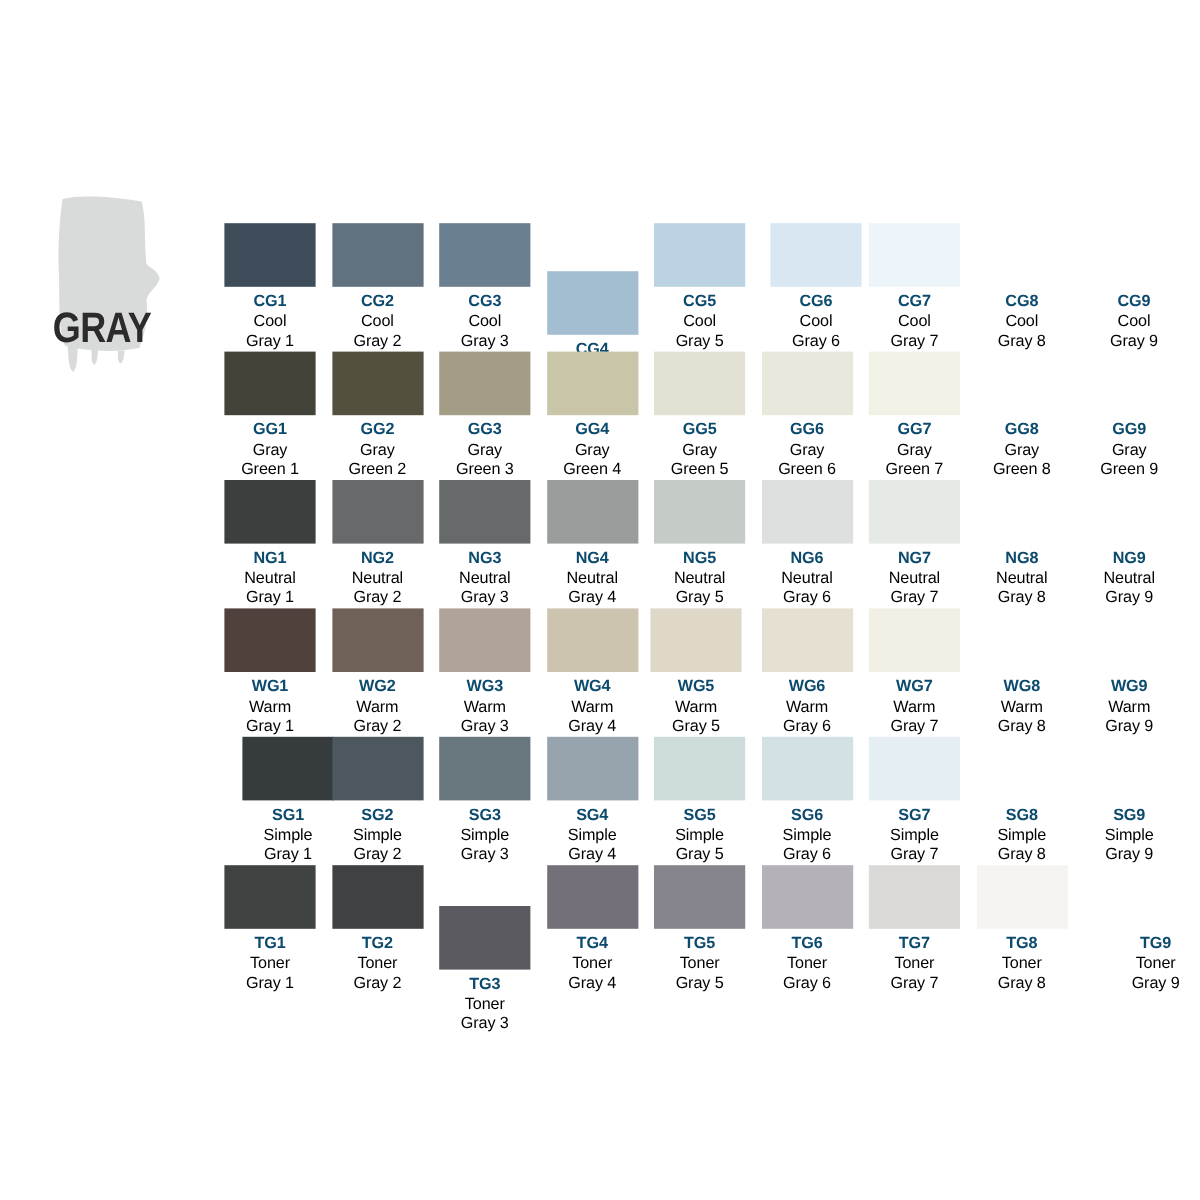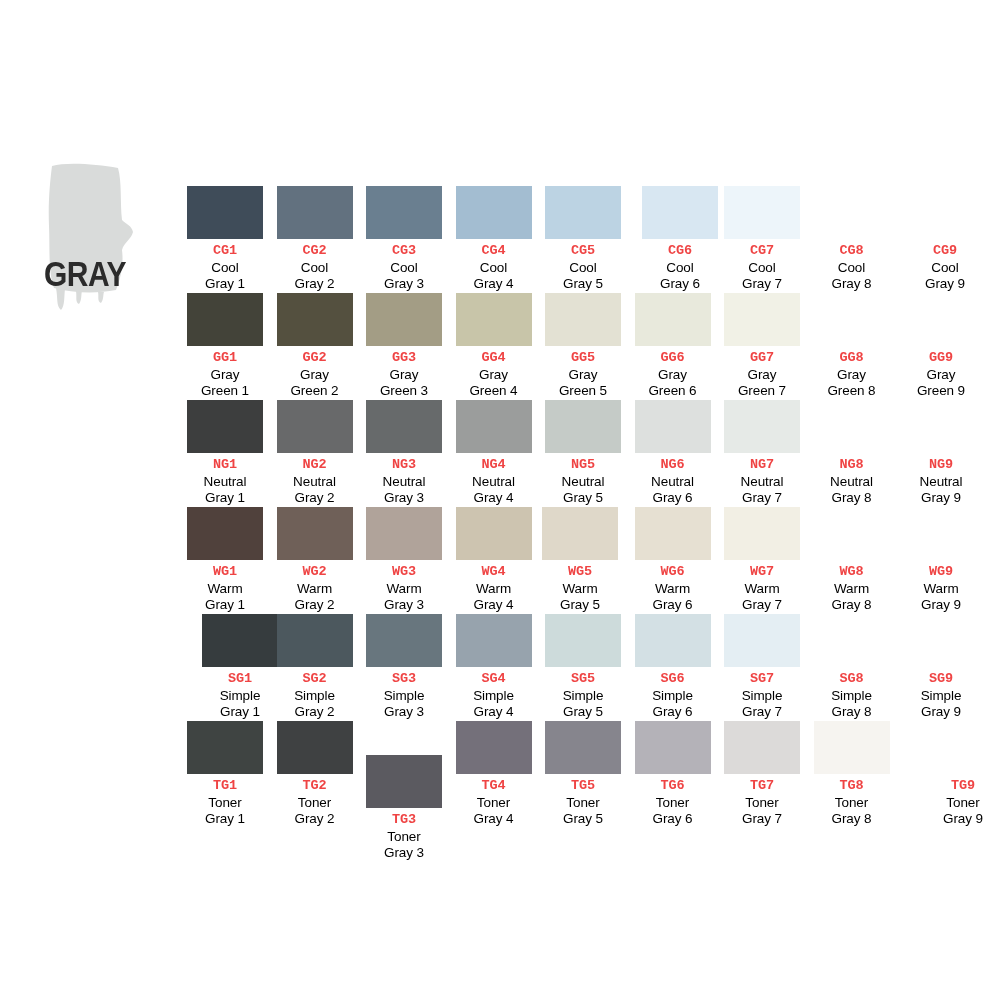--- a/index.html
+++ b/index.html
@@ -77,24 +77,23 @@
   .swatch.empty {
     background: #ffffff;
   }
   .labels {
     margin-top: 4px;
     line-height: 1.23;
   }
   .code {
     font-size: 13.5px;
     font-weight: bold;
-    color: #ef4444;
+    color: #0c4a6e;
     display: block;
     letter-spacing: -0.1px;
-    font-family: Liberation Mono, monospace;
   }
   .name1, .name2 {
     font-size: 13.5px;
     font-weight: normal;
     color: #000;
     display: block;
     letter-spacing: -0.1px;
   }
 </style>
 </head>
@@ -131,21 +130,21 @@
           </div>
         </div>
         <div class="cell" style="left: 179px;">
           <div class="swatch" title="#6a7f90" style="background: rgb(106, 127, 144);"></div>
           <div class="labels">
             <span class="code">CG3</span>
             <span class="name1">Cool</span>
             <span class="name2">Gray 3</span>
           </div>
         </div>
-        <div class="cell" style="left: 268.5px;">
+        <div class="cell" style="left: 268.5px; margin-top: 40px;">
           <div class="swatch" title="#a3bdd1" style="background: rgb(163, 189, 209);"></div>
           <div class="labels">
             <span class="code">CG4</span>
             <span class="name1">Cool</span>
             <span class="name2">Gray 4</span>
           </div>
         </div>
         <div class="cell" style="left: 358px;">
           <div class="swatch" title="#bcd3e3" style="background: rgb(188, 211, 227);"></div>
           <div class="labels">

